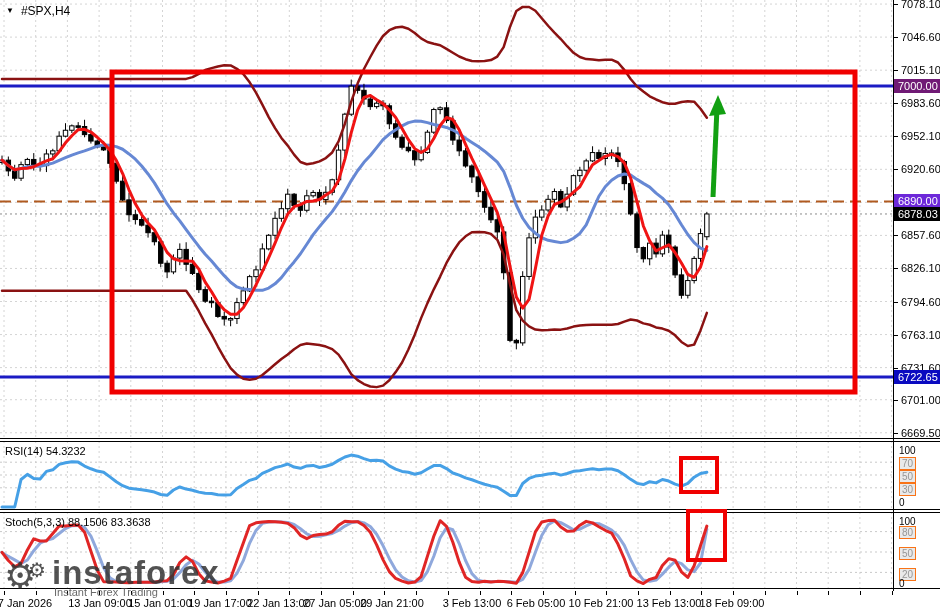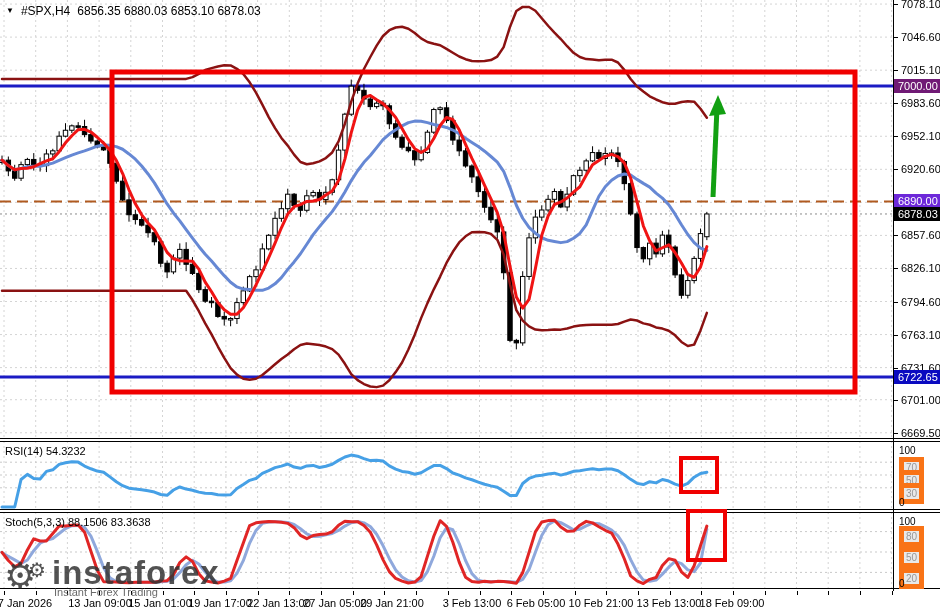--- a/index.html
+++ b/index.html
@@ -11,21 +11,21 @@
   svg{display:block}
   .sep{position:absolute;left:0;width:940px;height:1px;background:#000;z-index:5}
   #vaxis-line{position:absolute;left:893px;top:0;width:1px;height:591px;background:#000;z-index:5}
   #price-axis{position:absolute;left:894px;top:0;width:46px;height:438px;z-index:6}
   #rsi-axis{position:absolute;left:894px;top:441px;width:46px;height:68px;z-index:6}
   #stoch-axis{position:absolute;left:894px;top:512px;width:46px;height:76px;z-index:6}
   .plabel{position:absolute;left:7px;font-size:11px;color:#000;white-space:nowrap;line-height:12px}
   .ptick{position:absolute;left:0;width:4px;height:1px;background:#000}
   .phl{position:absolute;left:0;width:46px;font-size:11px;color:#fff;line-height:14px;padding-left:4px;white-space:nowrap}
   .ilabel{position:absolute;font-size:10px;line-height:11px;color:#000}
-  .ibox{background:#E9E9E9;border:5px solid #f97316;color:#979797;padding:0 2px}
+  .ibox{background:#E9E9E9;border:1px solid #f97316;color:#979797;padding:0 2px}
   #time-axis{position:absolute;left:0;top:591px;width:940px;height:25px;z-index:2;background:#fff}
   .tlabel{position:absolute;top:6px;font-size:11px;color:#000;transform:translateX(-50%);white-space:nowrap}
   .ttick{position:absolute;top:0;width:1px;height:4px;background:#000}
   #symbol-header{position:absolute;left:6px;top:4px;font-size:12px;color:#000;z-index:30;display:flex;gap:7px;align-items:center}
   #symbol-dd{font-size:8px;line-height:12px}
   #panel-label-rsi{position:absolute;left:5px;top:445px;font-size:11px;color:#000;z-index:30}
   #panel-label-stoch{position:absolute;left:5px;top:516px;font-size:11px;color:#000;z-index:30}
   #watermark{position:absolute;left:4px;top:556px;z-index:40;display:flex;align-items:center;gap:2px;color:rgba(52,52,52,.85)}
   #wm-gears{font-size:36px;line-height:36px;position:relative;width:46px;height:44px}
   #wm-gear-big{position:absolute;left:0;top:2px}
@@ -485,21 +485,20 @@
     <div class="tlabel" style="left: 472px;">3 Feb 13:00</div>
     <div class="tlabel" style="left: 536px;">6 Feb 05:00</div>
     <div class="tlabel" style="left: 601px; text-align: center;">10 Feb 21:00</div>
     <div class="tlabel" style="left: 669px;">13 Feb 13:00</div>
     <div class="tlabel" style="left: 732px;">18 Feb 09:00</div>
   </div>
 
 <div id="symbol-header">
   <span id="symbol-dd">▼</span>
   <span>#SPX,H4</span>
-  <span>6856.35 6880.03 6853.10 6878.03</span>
 </div>
 <div id="panel-label-rsi">RSI(14) 54.3232</div>
 <div id="panel-label-stoch">Stoch(5,3,3) 88.1506 83.3638</div>
 
 <div id="watermark">
   <span id="wm-gears">
     <span id="wm-gear-big">⚙</span>
       <span id="wm-gear-small">⚙</span>
   </span>
   <span>

